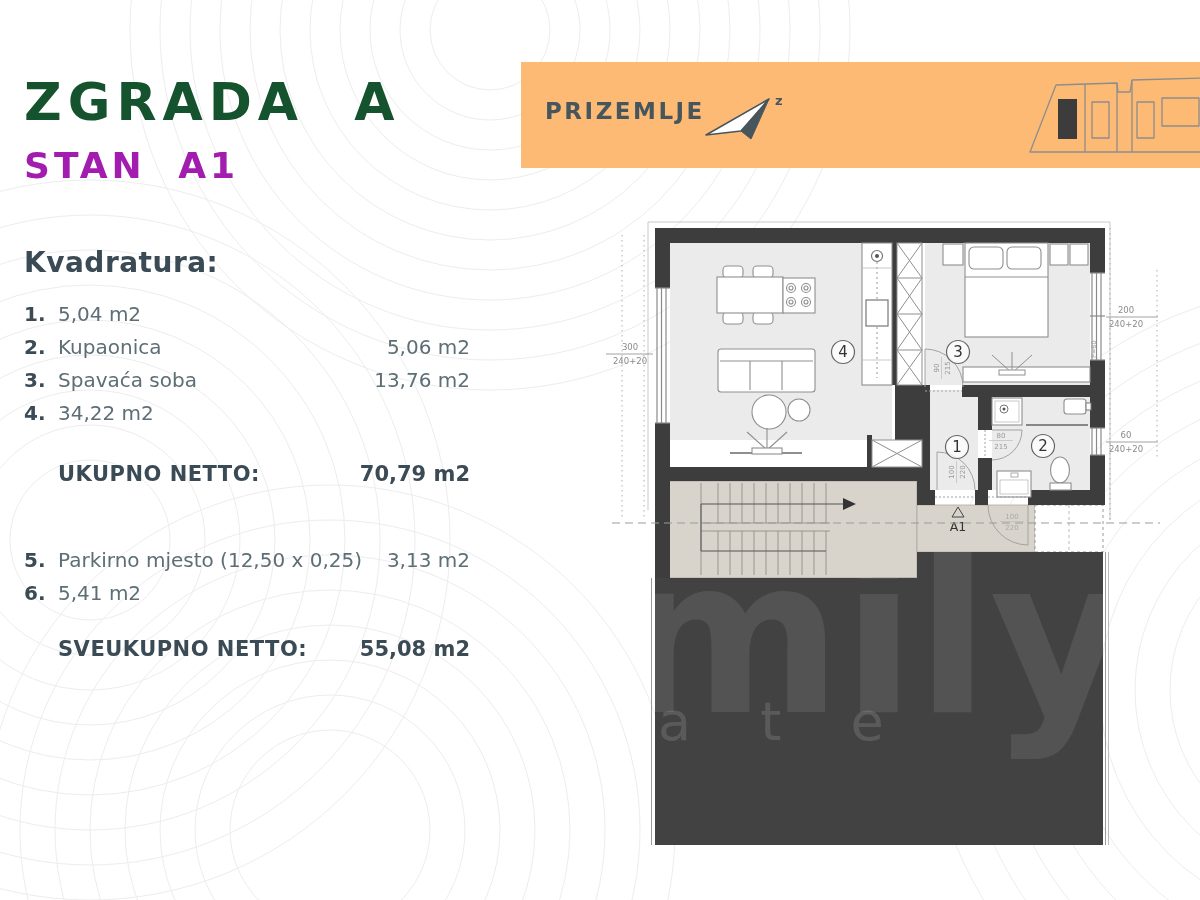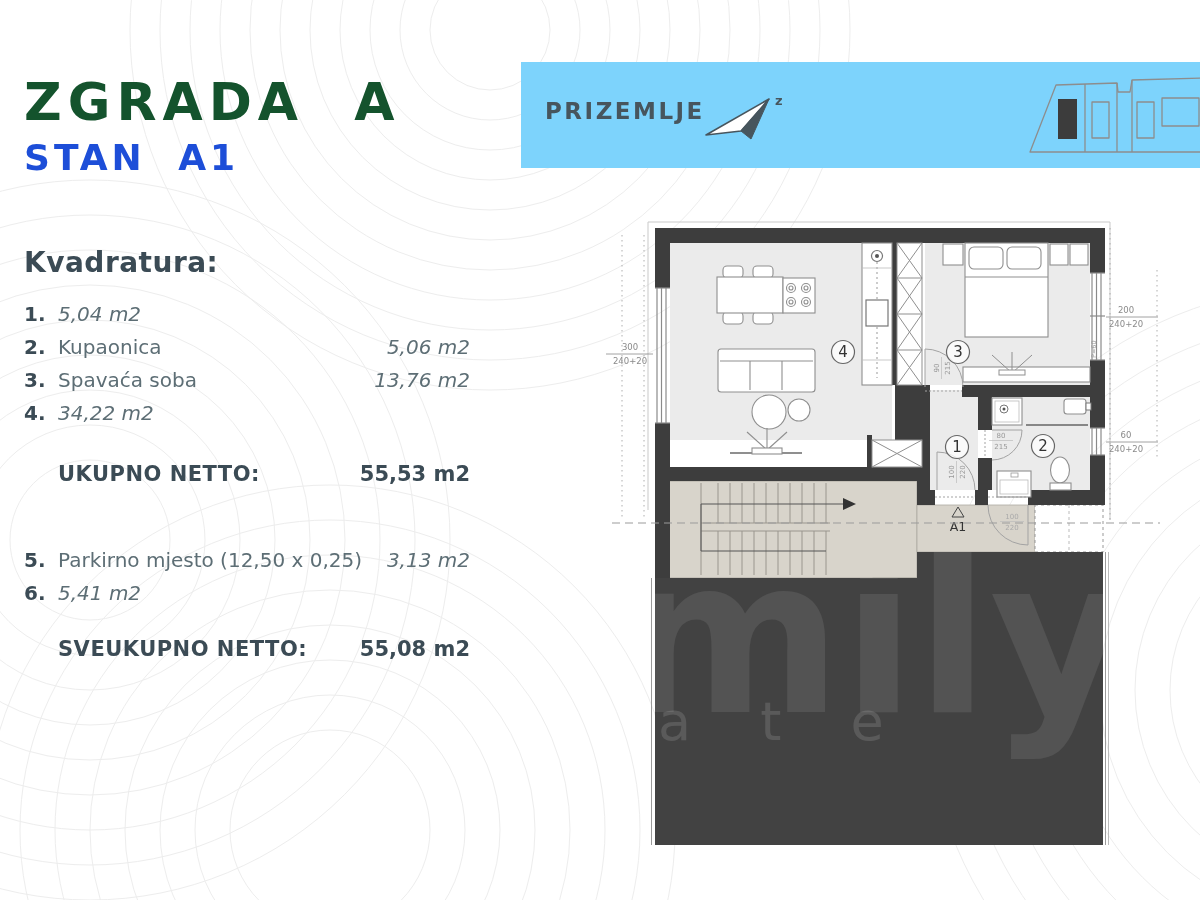--- a/index.html
+++ b/index.html
@@ -11,42 +11,42 @@
   .abs{position:absolute;}
   
   #bg{left:0;top:0;z-index:0;}
   
   #header{left:24px;top:76px;z-index:3;}
   #building-title{
     font-size:52px;font-weight:bold;color:#14532d;
     letter-spacing:6px;word-spacing:26px;line-height:1;margin:0;
   }
   #unit-title{
-    font-size:36px;font-weight:bold;color:#1d4ed8;
-    letter-spacing:4px;word-spacing:16px;line-height:1;margin:12px 0 0 0;
+    font-size:36px;font-weight:bold;color:#a21caf;
+    letter-spacing:4px;word-spacing:16px;line-height:1;margin:20px 0 0 0;
   }
   #areas-heading{
     left:24px;top:246px;z-index:3;
     font-size:28px;font-weight:bold;color:#3b4b55;letter-spacing:0.5px;
   }
   .rows{left:24px;width:446px;z-index:3;}
   .row{display:flex;align-items:baseline;height:33px;font-size:20px;color:#5d6e75;}
   .row .num{width:34px;font-weight:bold;color:#3b4b55;flex:0 0 auto;}
   .row .lbl{flex:1 1 auto;}
-  .row .val{flex:0 0 auto;font-style:italic;text-align:right;}
+  .row .val{flex:0 0 auto;text-align:right;}
   .total-row{display:flex;align-items:baseline;font-size:21px;font-weight:bold;color:#3b4b55;}
   .total-row .tlbl{flex:1 1 auto;padding-left:34px;letter-spacing:0.5px;}
   .total-row .tval{flex:0 0 auto;}
   #rows-main{top:302px;}
   #subtotal{left:24px;top:462px;width:446px;z-index:3;}
   #rows-extra{top:548px;}
   #total{left:24px;top:637px;width:446px;z-index:3;justify-content:flex-end;}
   
   #banner{
-    left:521px;top:62px;width:679px;height:106px;background:#7dd3fc;z-index:1;
+    left:521px;top:62px;width:679px;height:106px;background:#fdba74;z-index:1;
   }
   #banner-label{
     position:absolute;left:24px;top:36px;
     font-size:23px;font-weight:bold;color:#47555d;letter-spacing:2.5px;
   }
   #compass{position:absolute;left:182px;top:28px;}
   #building-icon{left:1022px;top:76px;z-index:2;}
   
   #plan{left:600px;top:190px;z-index:2;}
   text{font-family:"DejaVu Sans","Liberation Sans",sans-serif;}
@@ -126,21 +126,21 @@
     <span class="val">13,76 m2</span>
   </div>
   <div class="row">
     <span class="num">4.</span>
     <span class="val">34,22 m2</span>
   </div>
 </div>
 
 <div id="subtotal" class="abs total-row">
   <span class="tlbl">UKUPNO NETTO:</span>
-  <span class="tval">55,53 m2</span>
+  <span class="tval">70,79 m2</span>
 </div>
 
 <div id="rows-extra" class="rows abs">
   <div class="row">
     <span class="num">5.</span>
     <span class="lbl">Parkirno mjesto (12,50 x 0,25)</span>
     <span class="val">3,13 m2</span>
   </div>
   <div class="row">
     <span class="num">6.</span>

